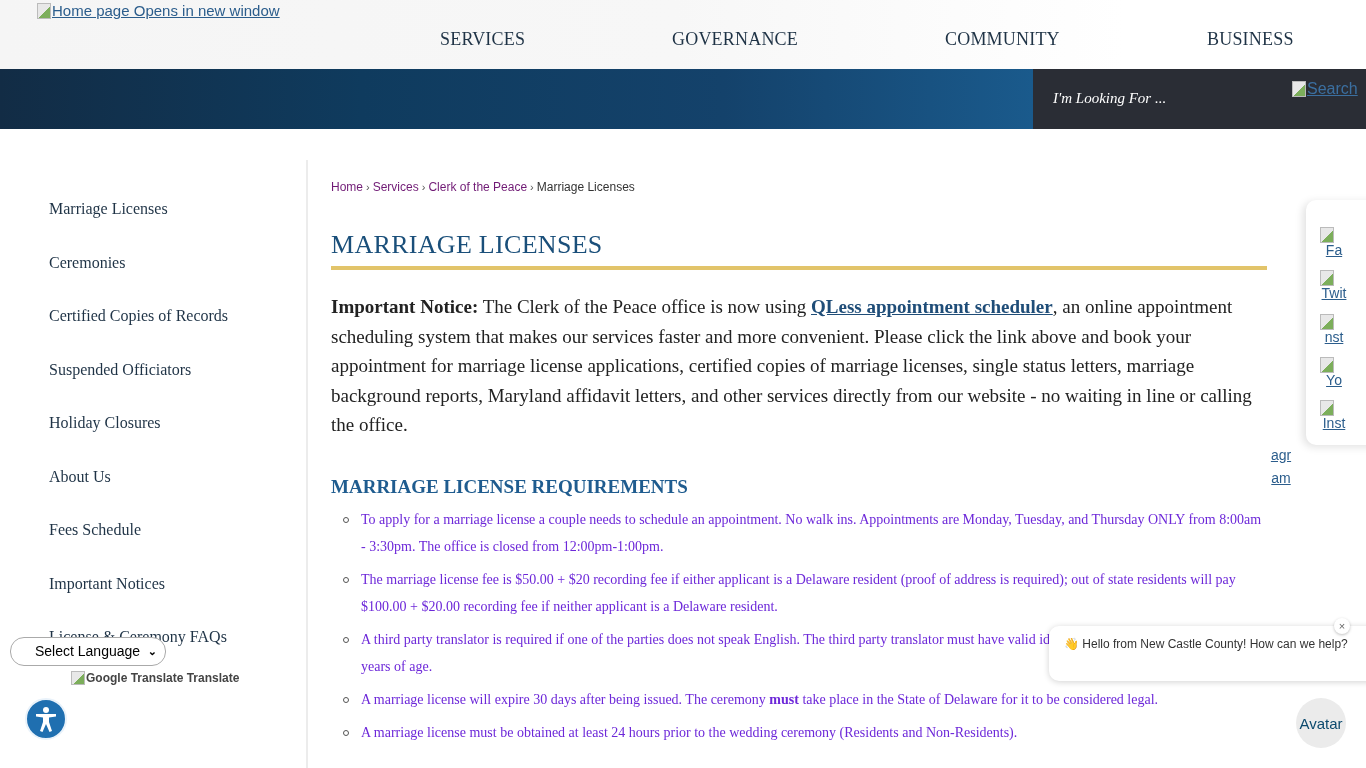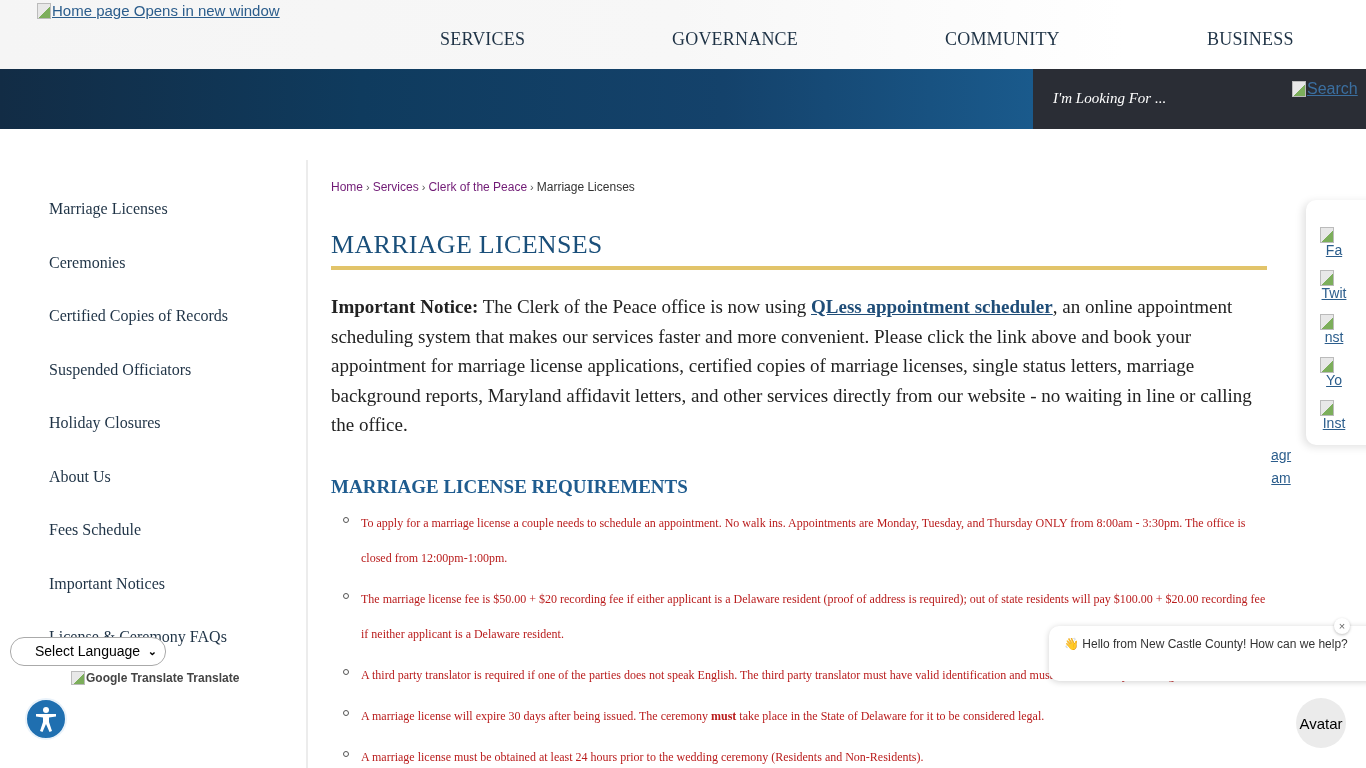--- a/index.html
+++ b/index.html
@@ -27,41 +27,41 @@
   .breadcrumb { font-family: "Liberation Sans", sans-serif; font-size: 12px; color: #333; height: 20px; }
   .breadcrumb a { color: #701a75; text-decoration: none; }
   .breadcrumb .sep { color: #555; margin: 0 3px; font-size: 11px; }
   .page-title { margin-top: 32px; font-size: 26px; font-weight: normal; color: #1a4f7a; letter-spacing: 0.3px; height: 26px; line-height: 26px; }
   .title-rule { margin-top: 8px; height: 4px; background: #e2c46a; width: 936px; }
   .notice { margin-top: 22px; font-size: 19px; line-height: 29.6px; color: #222; }
   .notice b { font-weight: bold; }
   .notice a { color: #1f4d78; font-weight: bold; text-decoration: underline; }
   .req-title { margin-top: 36px; font-size: 19px; font-weight: bold; color: #1f5c8f; }
   .req-list { list-style: none; margin-top: 8px; }
-  .req-list li { position: relative; padding-left: 30px; font-size: 12px; line-height: 35px; color: #b91c1c; margin-bottom: 6px; }
+  .req-list li { position: relative; padding-left: 30px; font-size: 14px; line-height: 27px; color: #6d28d9; margin-bottom: 6px; }
   .req-list li::before { content: ""; position: absolute; left: 12px; top: 11px; width: 4px; height: 4px; border: 1px solid #555; border-radius: 50%; }
   .req-list b { font-weight: bold; }
 
   
   .social { position: absolute; left: 1306px; top: 200px; width: 80px; height: 245px; background: #ffffff; border-radius: 10px 0 0 10px; box-shadow: -3px 2px 8px rgba(0,0,0,0.12); border-right: 4px solid #15803d; }
   .social a { position: absolute; left: 14px; font-family: "Liberation Sans", sans-serif; font-size: 14px; color: #2b5d8c; text-decoration: underline; line-height: 14px; width: 28px; text-align: center; }
   .social .broken-img { display: block; margin: 0 auto 0 0; }
   .social-overflow { position: absolute; left: 1248px; font-family: "Liberation Sans", sans-serif; font-size: 14px; color: #2b5d8c; text-decoration: underline; width: 28px; text-align: center; margin-left: 19px; }
 
   
   .lang-select { position: absolute; left: 10px; top: 637px; width: 156px; height: 29px; border: 1px solid #aaa; border-radius: 14px; background: #fff; font-family: "Liberation Sans", sans-serif; font-size: 14px; color: #000; padding-left: 24px; line-height: 27px; }
   .lang-select .chev { position: absolute; right: 8px; top: 0; font-size: 11px; font-weight: bold; }
   .gt-link { position: absolute; left: 71px; top: 670px; font-family: "Liberation Sans", sans-serif; font-size: 12px; font-weight: bold; color: #444; display: flex; align-items: center; }
   .gt-link .broken-img { width: 14px; height: 14px; }
   .a11y-btn { position: absolute; left: 25px; top: 698px; width: 42px; height: 42px; border-radius: 50%; background: #1f6fb0; border: 2px solid #e9f2fa; display: flex; align-items: center; justify-content: center; }
 
   
   .chat-bubble { position: absolute; left: 1049px; top: 626px; width: 342px; height: 55px; background: #fff; border-radius: 10px; box-shadow: 0 1px 6px rgba(0,0,0,0.18); font-family: "Liberation Sans", sans-serif; font-size: 12px; color: #333; padding: 12px 14px 0 15px; line-height: 13px; }
   .chat-close { position: absolute; left: 1334px; top: 618px; width: 16px; height: 16px; border-radius: 50%; background: #fff; box-shadow: 0 1px 3px rgba(0,0,0,0.25); font-family: "Liberation Sans", sans-serif; font-size: 11px; color: #666; text-align: center; line-height: 16px; }
-  .avatar-btn { position: absolute; left: 1296px; top: 698px; width: 50px; height: 50px; border-radius: 50%; background: #ebebeb; font-family: "Liberation Sans", sans-serif; font-size: 15px; color: #000000; display: flex; align-items: center; justify-content: center; }
+  .avatar-btn { position: absolute; left: 1296px; top: 698px; width: 50px; height: 50px; border-radius: 50%; background: #ebebeb; font-family: "Liberation Sans", sans-serif; font-size: 15px; color: #0c4a6e; display: flex; align-items: center; justify-content: center; }
 </style>
 </head>
 <body>
 
 <div class="topbar">
   <a class="logo-link">
     <span class="broken-img"></span>
     <span>Home page Opens in new window</span>
   </a>
   <nav class="main-nav">

